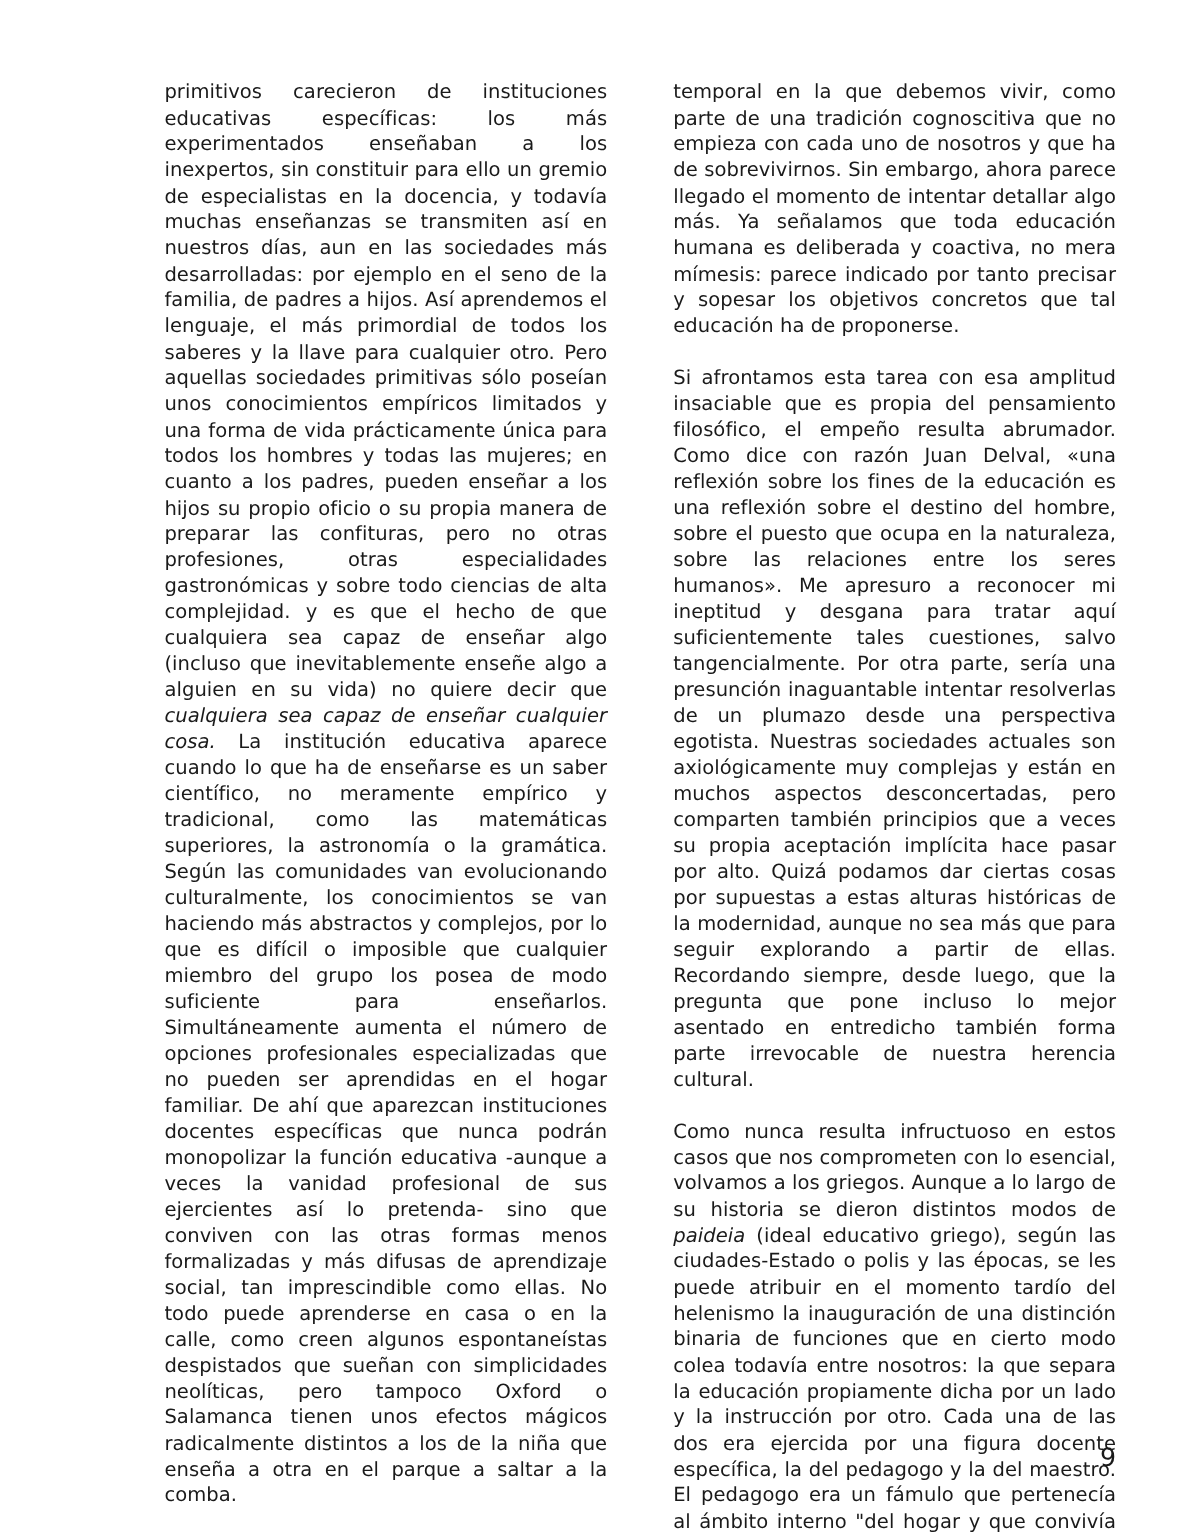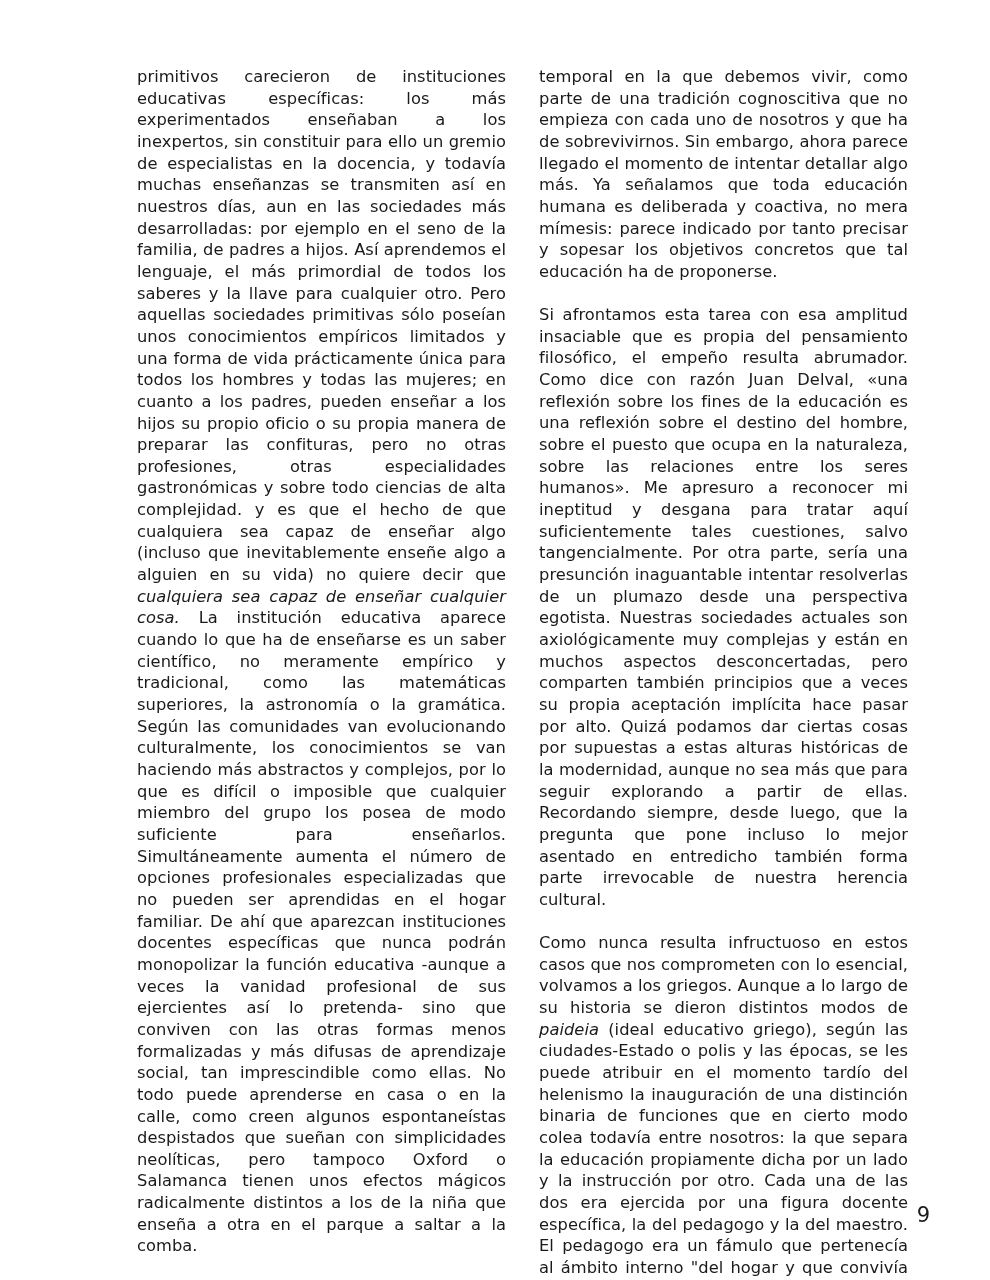--- a/index.html
+++ b/index.html
@@ -19,21 +19,21 @@
     box-sizing: border-box;
   }
   .columns {
     position: absolute;
     left: 137px;
     top: 66px;
     width: 794px;
     height: 1120px;
     display: flex;
     flex-direction: row;
-    gap: 33px;
+    gap: 55px;
   }
   .column {
     width: 369px;
     flex: 0 0 369px;
   }
   p.para {
     margin: 0 0 21.6px 0;
     font-size: 16.3px;
     line-height: 21.65px;
     text-align: justify;

